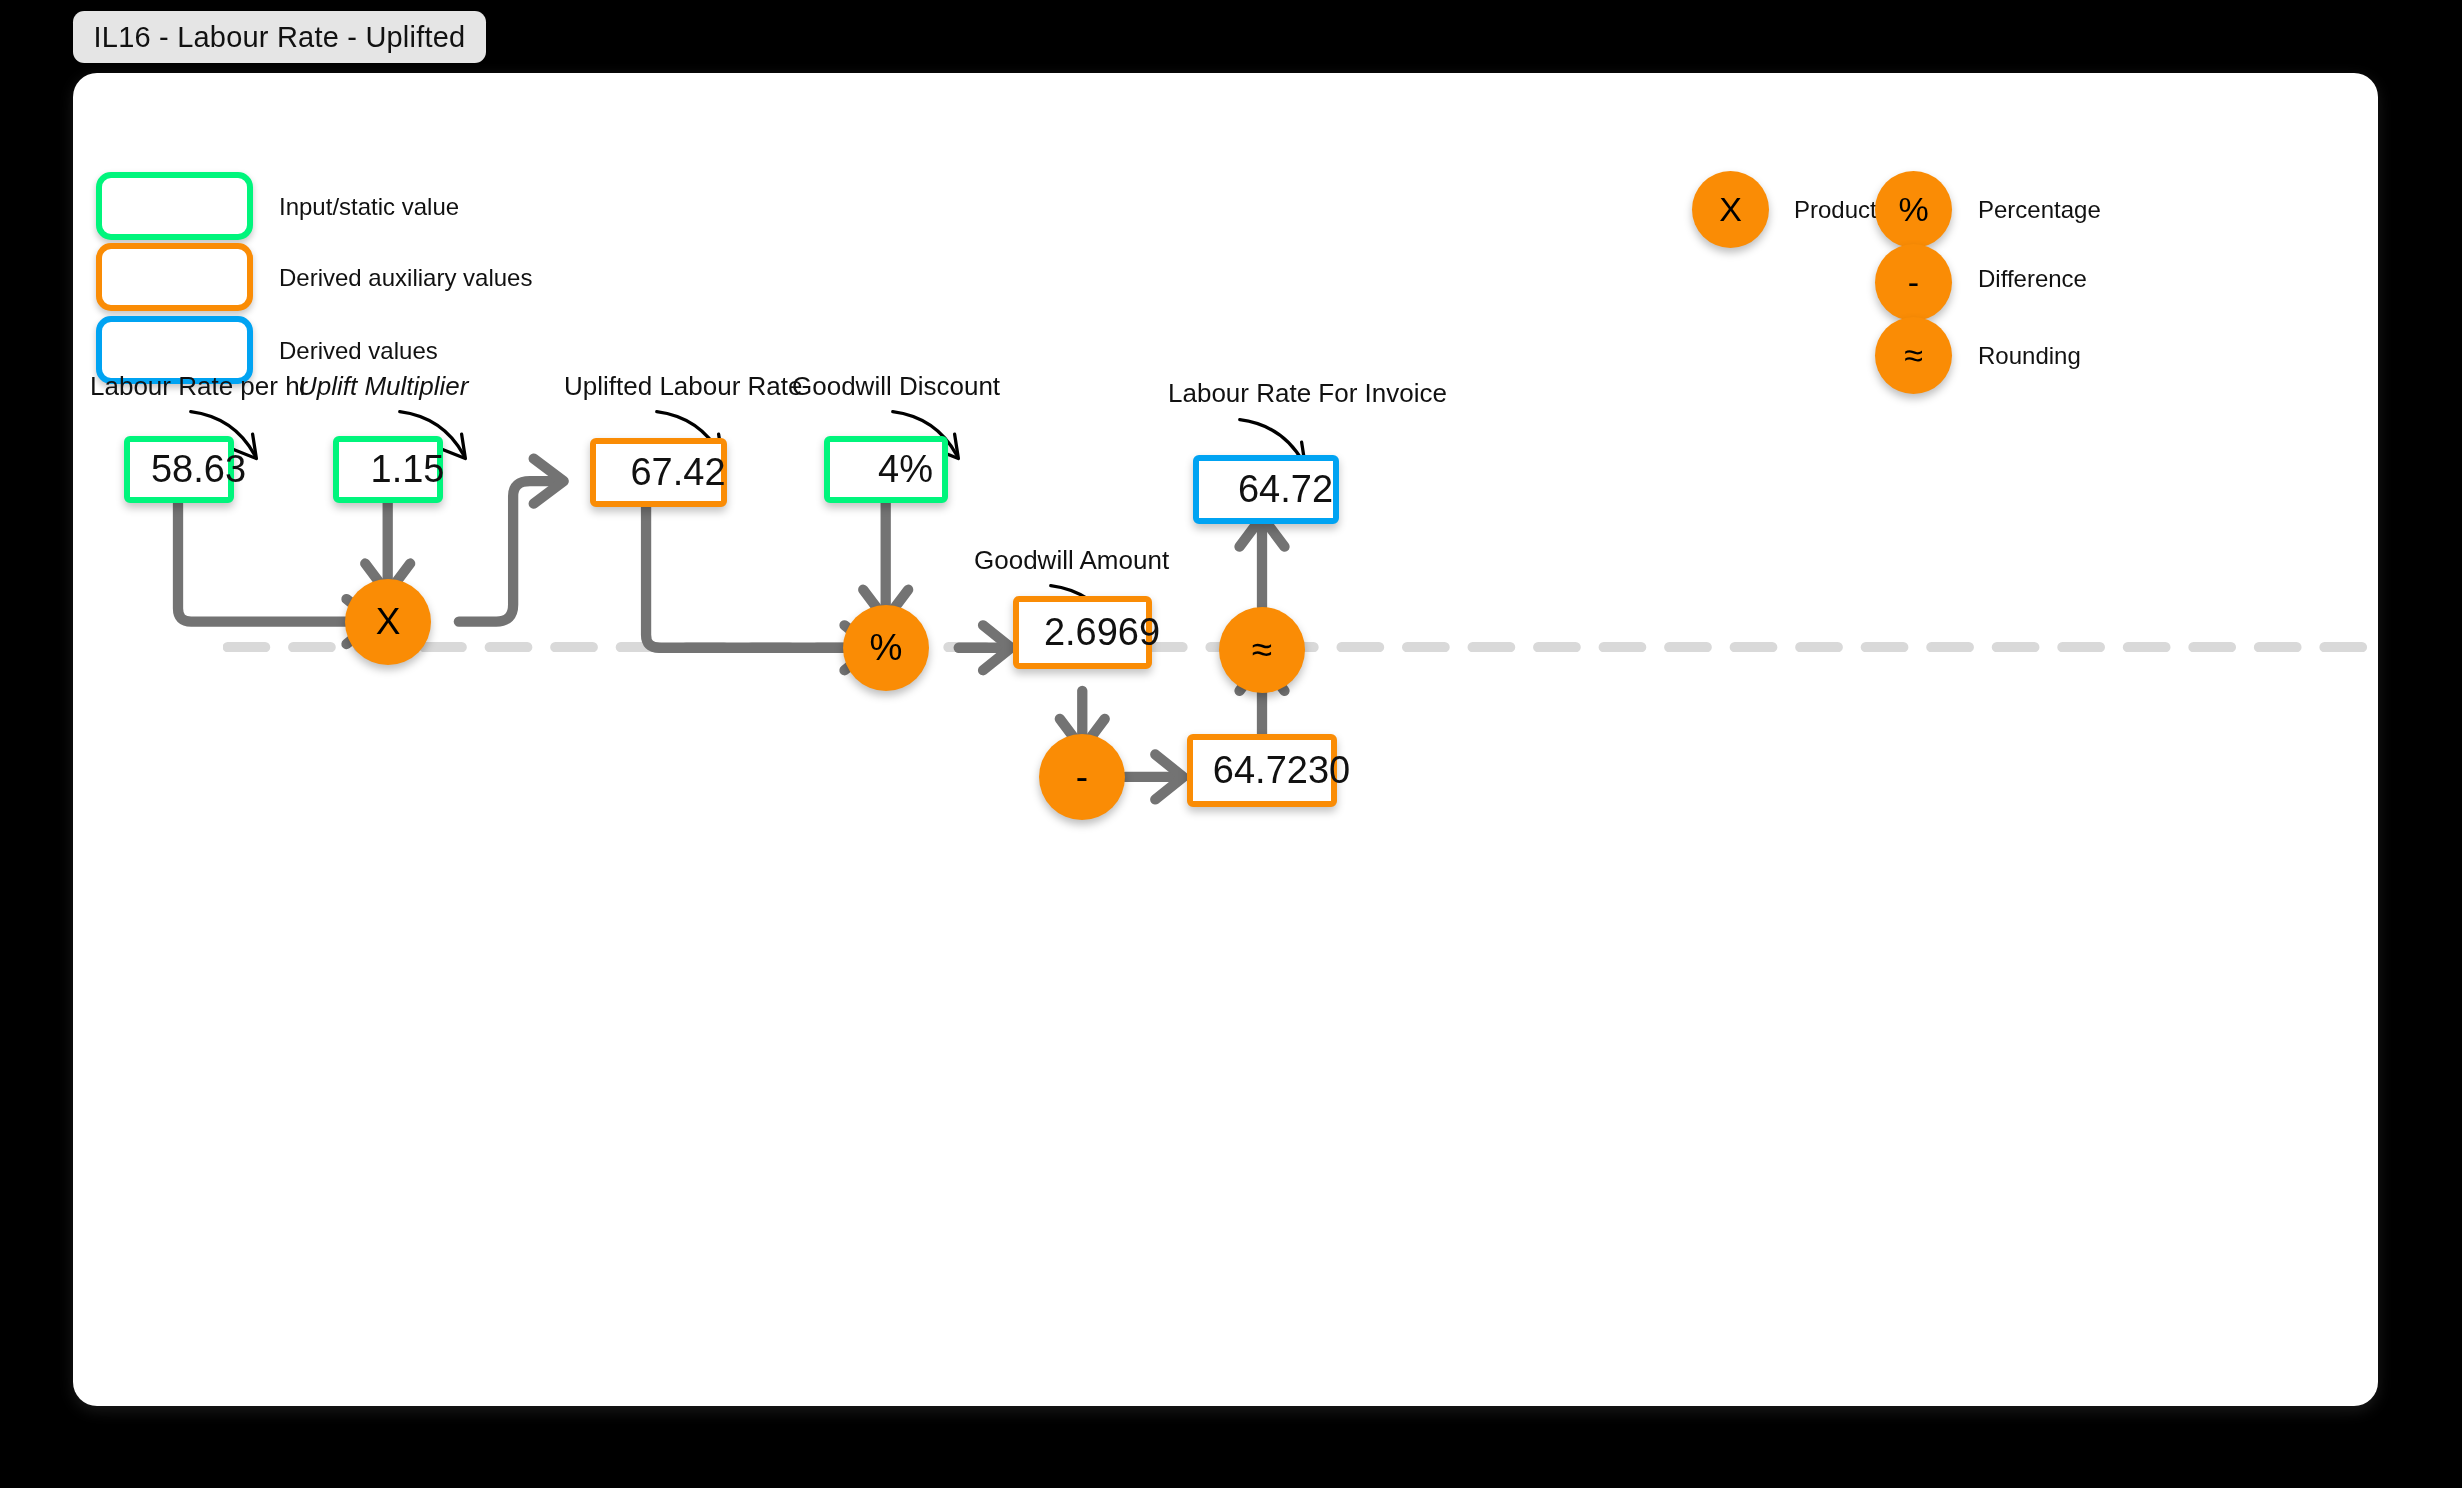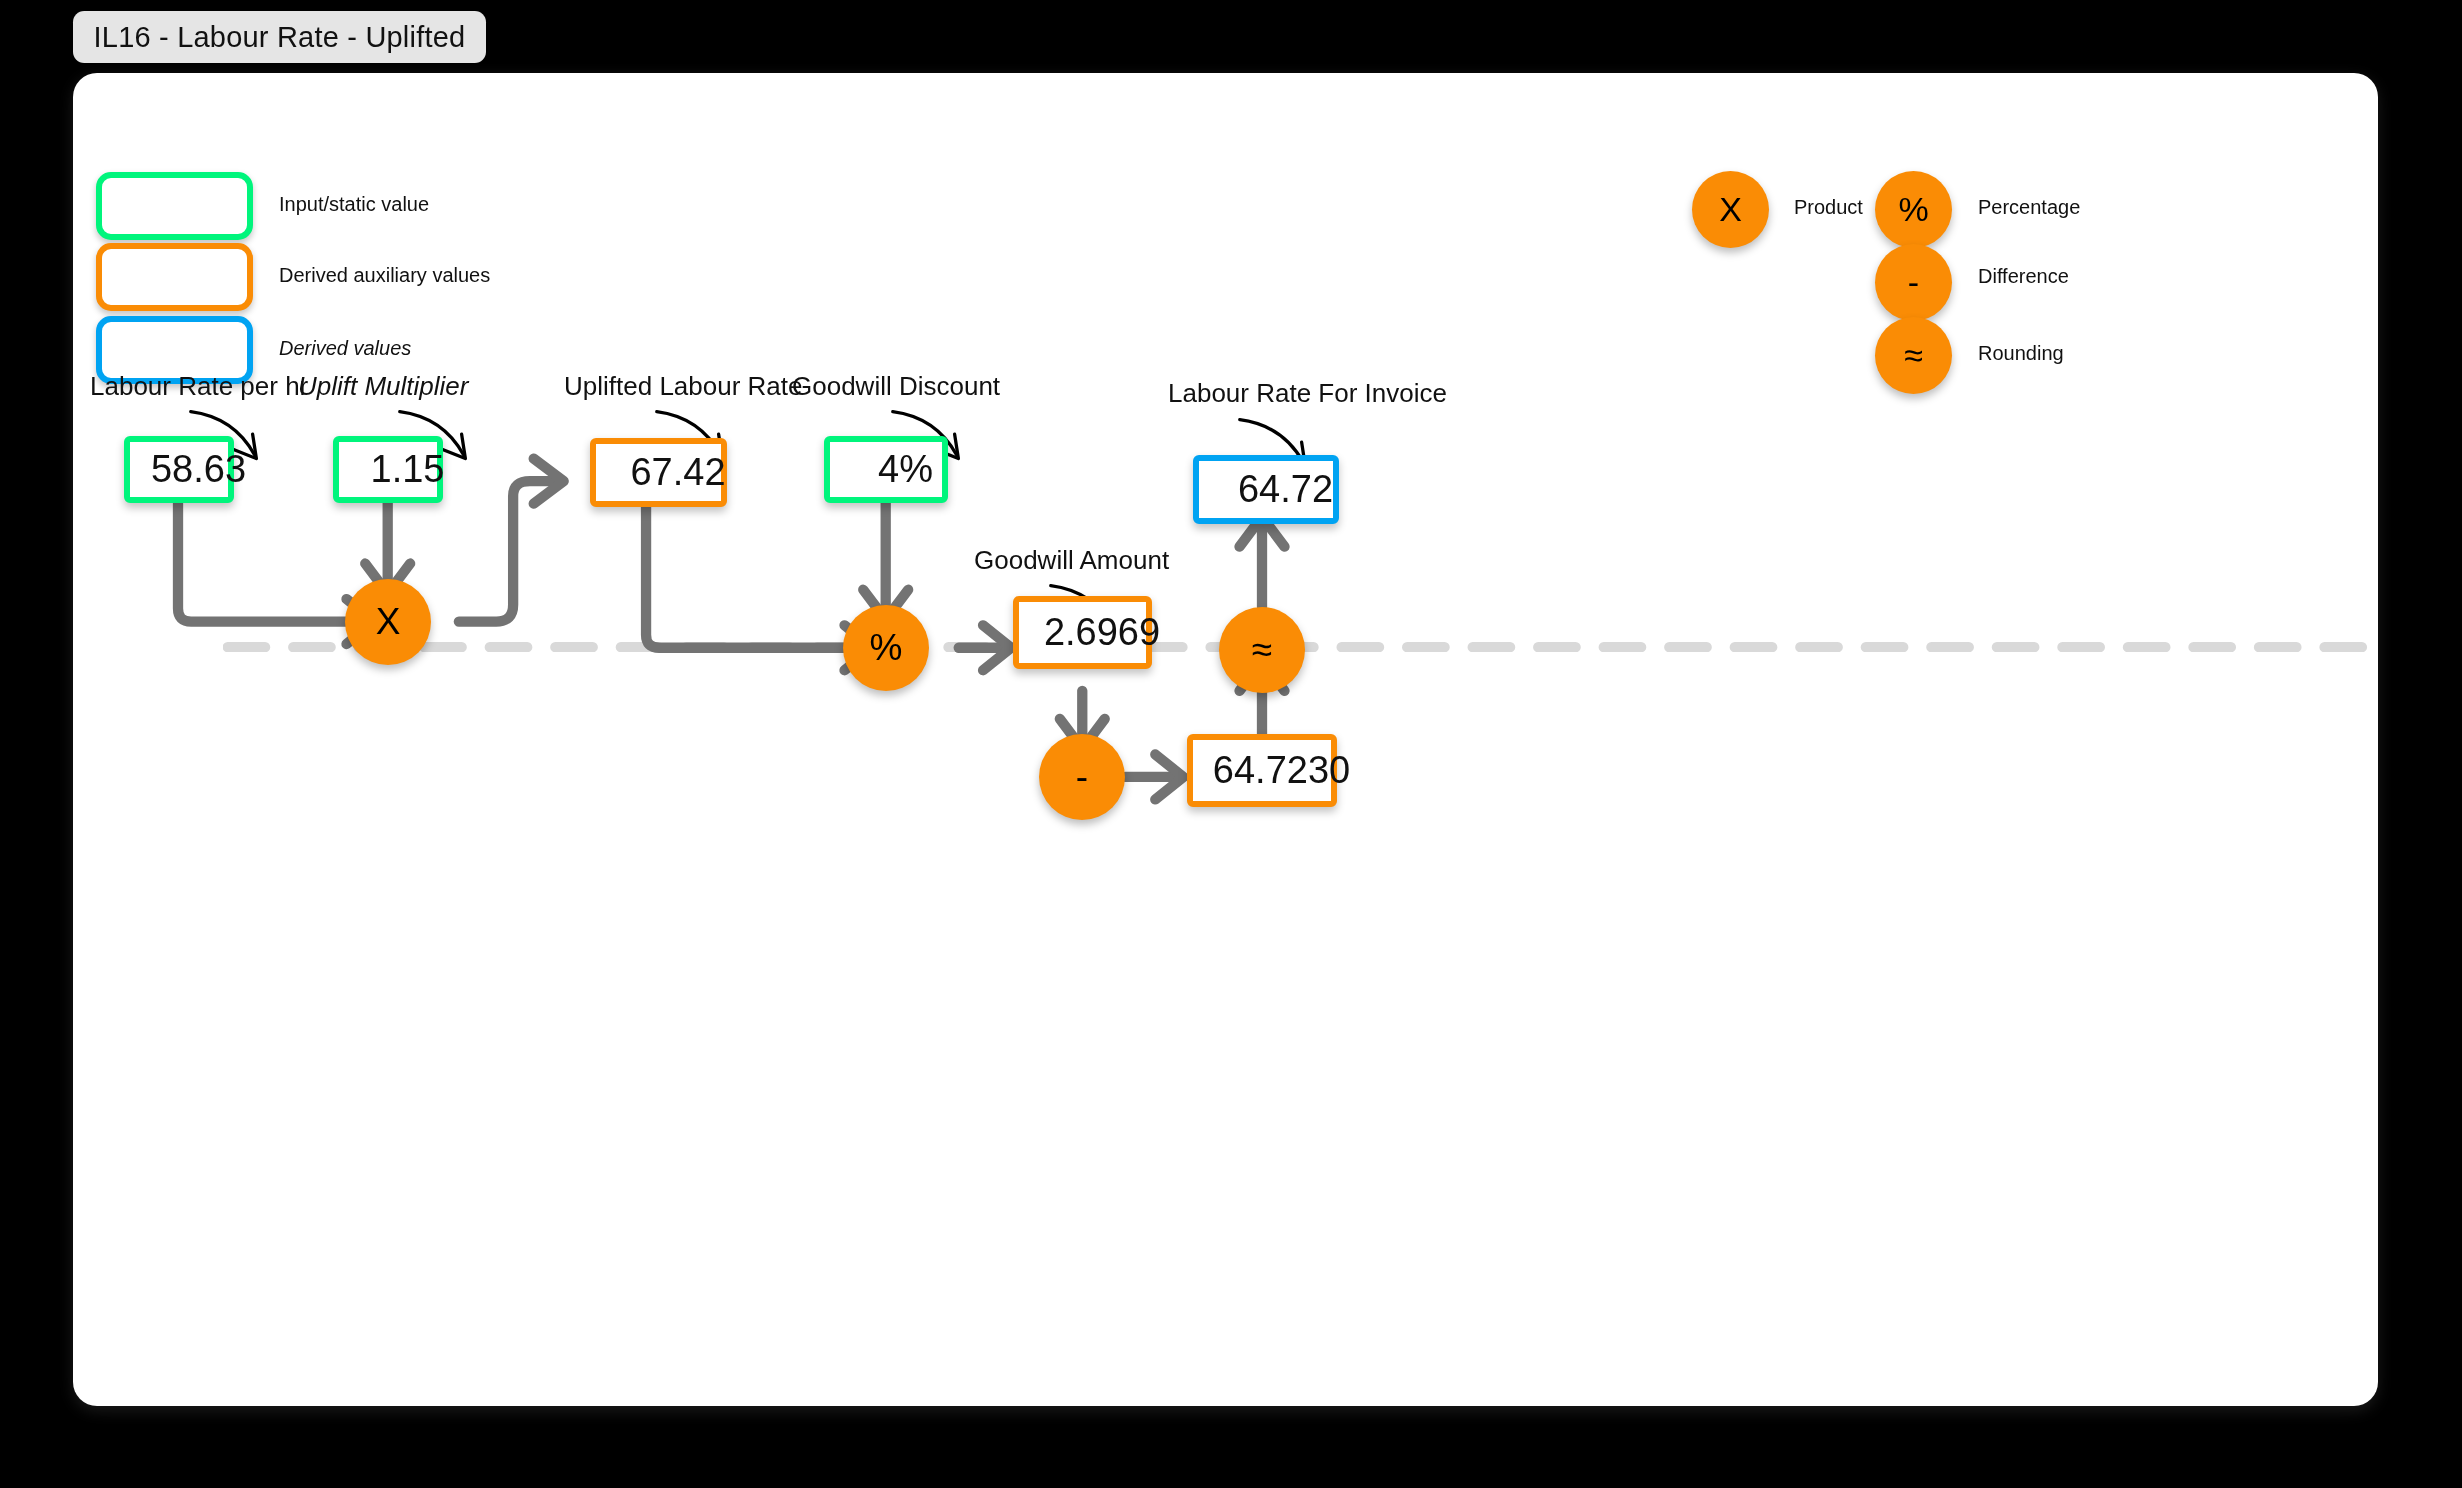--- a/index.html
+++ b/index.html
@@ -42,21 +42,21 @@
   
   .legend-swatch {
     position: absolute;
     width: 157px; height: 68px;
     background: #fff;
     border-radius: 15px;
     box-shadow: 0 3.7px 6.6px rgba(0,0,0,0.22);
   }
   .legend-label {
     position: absolute;
-    font-size: 20px;
+    font-size: 24px;
     color: #111;
     white-space: nowrap;
   }
 
   .op-circle {
     position: absolute;
     border-radius: 50%;
     background: #FA8C05;
     display: flex; align-items: center; justify-content: center;
     color: #000;
@@ -124,21 +124,21 @@
 
   <div class="card">
 
     <div class="legend-swatch" style="left:22.5px; top:99px; border:6.6px solid #00F57C;"></div>
     <div class="legend-label" style="left:206px; top:120px;">Input/static value</div>
 
     <div class="legend-swatch" style="left:22.5px; top:170px; border:6.6px solid #FA8C05;"></div>
     <div class="legend-label" style="left:206px; top:191px;">Derived auxiliary values</div>
 
     <div class="legend-swatch" style="left:22.5px; top:243px; border:6.6px solid #00A3F2;"></div>
-    <div class="legend-label" style="left:206px; top:264px;font-style:italic;">Derived values</div>
+    <div class="legend-label" style="left:206px; top:264px;">Derived values</div>
 
     <div class="op-circle op-legend" style="left:1619px; top:98px;">X</div>
     <div class="legend-label" style="left:1721px; top:123px;">Product</div>
 
     <div class="op-circle op-legend" style="left:1802px; top:98px;">%</div>
     <div class="legend-label" style="left:1905px; top:123px;">Percentage</div>
 
     <div class="op-circle op-legend" style="left:1802px; top:171px;">-</div>
     <div class="legend-label" style="left:1905px; top:192px;">Difference</div>
 

